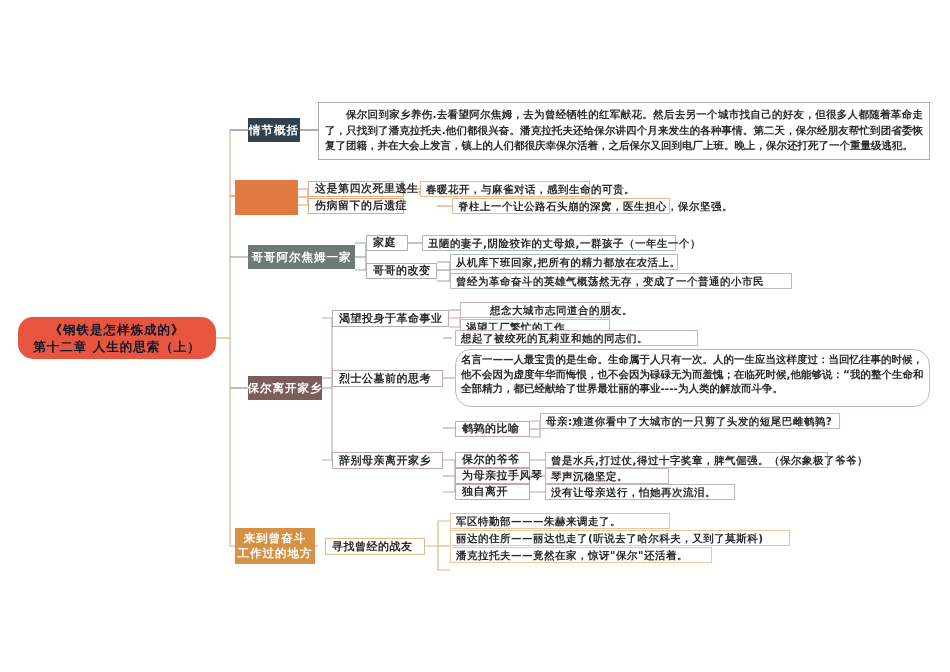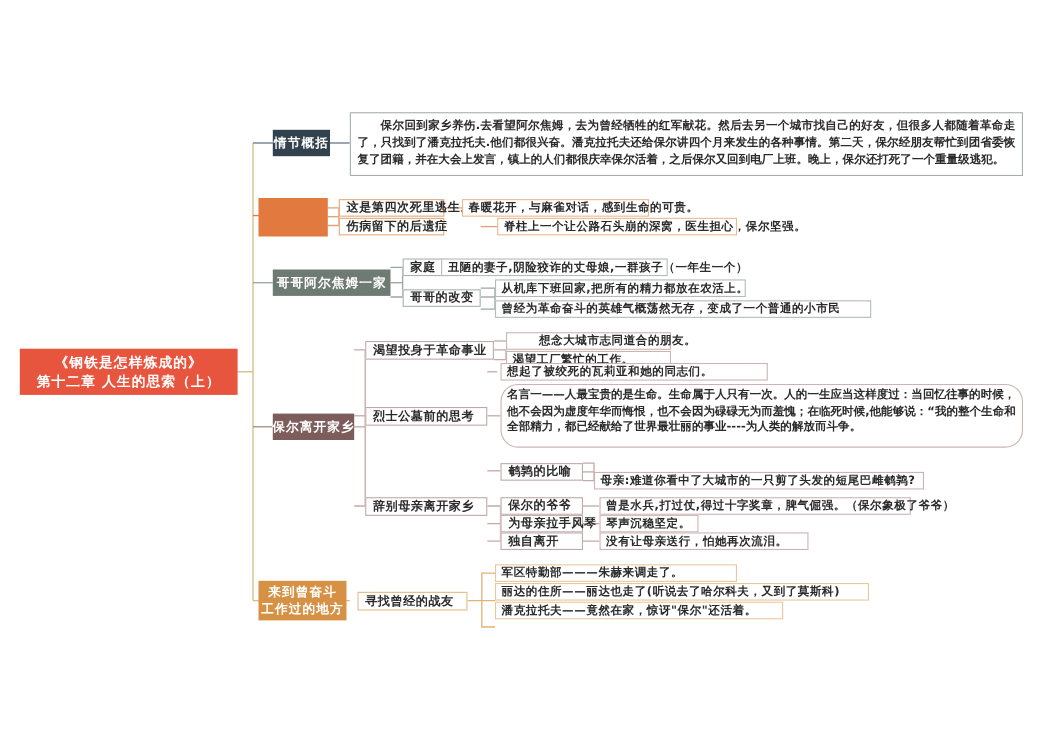--- a/index.html
+++ b/index.html
@@ -17,25 +17,26 @@
     position:absolute;
     box-sizing:border-box;
     font-weight:bold;
     letter-spacing:0.5px;
     white-space:nowrap;
   }
 
   
   .root{
     left:18px;top:317px;width:198px;height:42px;
-    background:#e8553f;color:#ffffff;
+    background:#e8553f;color:#0f172a;
     font-size:12.5px;line-height:17px;
     display:flex;flex-direction:column;align-items:center;justify-content:center;
     text-align:center;
     letter-spacing:1px;
+    border-radius:15px;
   }
   .root .ln{display:block;}
 
   
   .l1{
     color:#ffffff;font-size:11.5px;
     display:flex;align-items:center;justify-content:center;
     text-align:center;line-height:15px;
     letter-spacing:1px;
   }
@@ -176,21 +177,21 @@
   </div>
   <div class="node l2 o" style="left:308px;top:181px;width:96px;height:16px;">这是第四次死里逃生。</div>
   <div class="node l3 orange" style="left:420px;top:181px;width:170px;height:16px;">春暖花开，与麻雀对话，感到生命的可贵。</div>
   <div class="node l2 o" style="left:308px;top:198px;width:96px;height:16px;">伤病留下的后遗症</div>
   <div class="node l3 orange" style="left:452px;top:198px;width:218px;height:16px;">脊柱上一个让公路石头崩的深窝，医生担心，保尔坚强。</div>
 
   <div class="node l1 grey" style="left:248px;top:245px;width:107px;height:24px;">
     <span class="ln">哥哥阿尔焦姆一家</span>
   </div>
   <div class="node l2 g" style="left:366px;top:235px;width:42px;height:16px;">家庭</div>
-  <div class="node l3 grey" style="left:401px;top:235px;width:206px;height:16px;">丑陋的妻子,阴险狡诈的丈母娘,一群孩子（一年生一个）</div>
+  <div class="node l3 grey" style="left:422px;top:235px;width:254px;height:16px;">丑陋的妻子,阴险狡诈的丈母娘,一群孩子（一年生一个）</div>
   <div class="node l2 g" style="left:366px;top:263px;width:71px;height:16px;">哥哥的改变</div>
   <div class="node l3 grey" style="left:450px;top:254px;width:228px;height:16px;">从机库下班回家,把所有的精力都放在农活上。</div>
   <div class="node l3 grey" style="left:450px;top:273px;width:342px;height:16px;">曾经为革命奋斗的英雄气概荡然无存，变成了一个普通的小市民</div>
 
   <div class="node l1 mauve" style="left:248px;top:376px;width:74px;height:24px;">
     <span class="ln">保尔离开家乡</span>
   </div>
 
   <div class="node l2 m" style="left:332px;top:310px;width:117px;height:17px;">渴望投身于革命事业</div>
   <div class="node l3 mauve" style="left:460px;top:302px;width:150px;height:16px;padding-left:29px;">想念大城市志同道合的朋友。</div>
@@ -198,27 +199,27 @@
 
   <div class="node l2 m" style="left:332px;top:370px;width:111px;height:17px;">烈士公墓前的思考</div>
   <div class="node l3 mauve" style="left:455px;top:330px;width:243px;height:16px;">想起了被绞死的瓦莉亚和她的同志们。</div>
   <div class="quote" style="left:455px;top:349px;width:475px;height:58px;border-radius:16px;">
     <span>名言一——人最宝贵的是生命。生命属于人只有一次。人的一生应当这样度过：当回忆往事的时候，他不会因为虚度年华而悔恨，也不会因为碌碌无为而羞愧；在临死时候,他能够说：“我的整个生命和全部精力，都已经献给了世界最壮丽的事业----为人类的解放而斗争。</span>
   </div>
 
   <div class="node l2 m" style="left:332px;top:452px;width:111px;height:17px;">辞别母亲离开家乡</div>
 
   <div class="node l2 m" style="left:455px;top:421px;width:75px;height:16px;">鹌鹑的比喻</div>
-  <div class="node l3 mauve" style="left:540px;top:413px;width:300px;height:16px;margin-top:16px;">母亲:难道你看中了大城市的一只剪了头发的短尾巴雌鹌鹑?</div>
+  <div class="node l3 mauve" style="left:540px;top:413px;width:300px;height:16px;">母亲:难道你看中了大城市的一只剪了头发的短尾巴雌鹌鹑?</div>
 
   <div class="node l2 m" style="left:455px;top:452px;width:75px;height:16px;">保尔的爷爷</div>
   <div class="node l3 mauve" style="left:545px;top:452px;width:283px;height:16px;">曾是水兵,打过仗,得过十字奖章，脾气倔强。（保尔象极了爷爷）</div>
 
   <div class="node l2 m" style="left:455px;top:468px;width:75px;height:16px;">为母亲拉手风琴</div>
-  <div class="node l3 mauve" style="left:545px;top:468px;width:90px;height:16px;text-align:right;">琴声沉稳坚定。</div>
+  <div class="node l3 mauve" style="left:545px;top:468px;width:124px;height:16px;text-align:right;">琴声沉稳坚定。</div>
 
   <div class="node l2 m" style="left:455px;top:484px;width:75px;height:16px;">独自离开</div>
   <div class="node l3 mauve" style="left:545px;top:484px;width:190px;height:16px;">没有让母亲送行，怕她再次流泪。</div>
 
   <div class="node l1 tan" style="left:235px;top:528px;width:80px;height:36px;flex-direction:column;">
     <span class="ln">来到曾奋斗</span>
     <span class="ln">工作过的地方</span>
   </div>
   <div class="node l2 t" style="left:325px;top:538px;width:100px;height:17px;">寻找曾经的战友</div>
   <div class="node l3 tan" style="left:450px;top:530px;width:340px;height:16px;">丽达的住所——丽达也走了(听说去了哈尔科夫，又到了莫斯科)</div>

